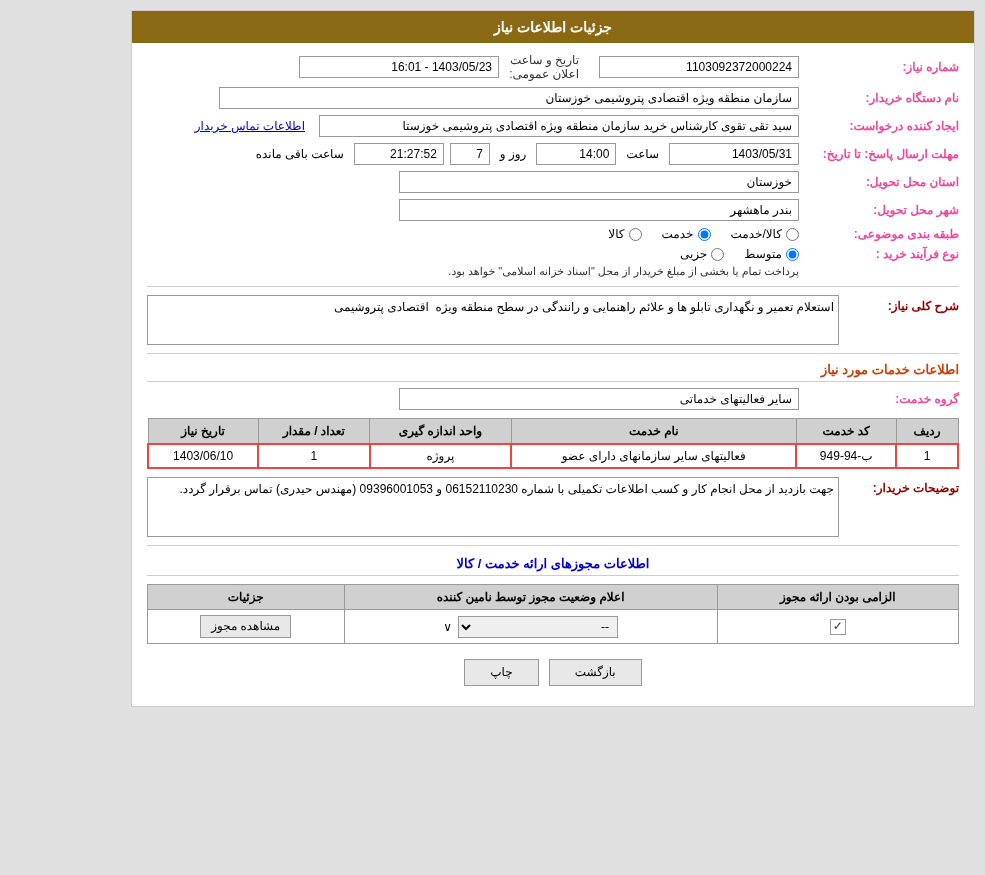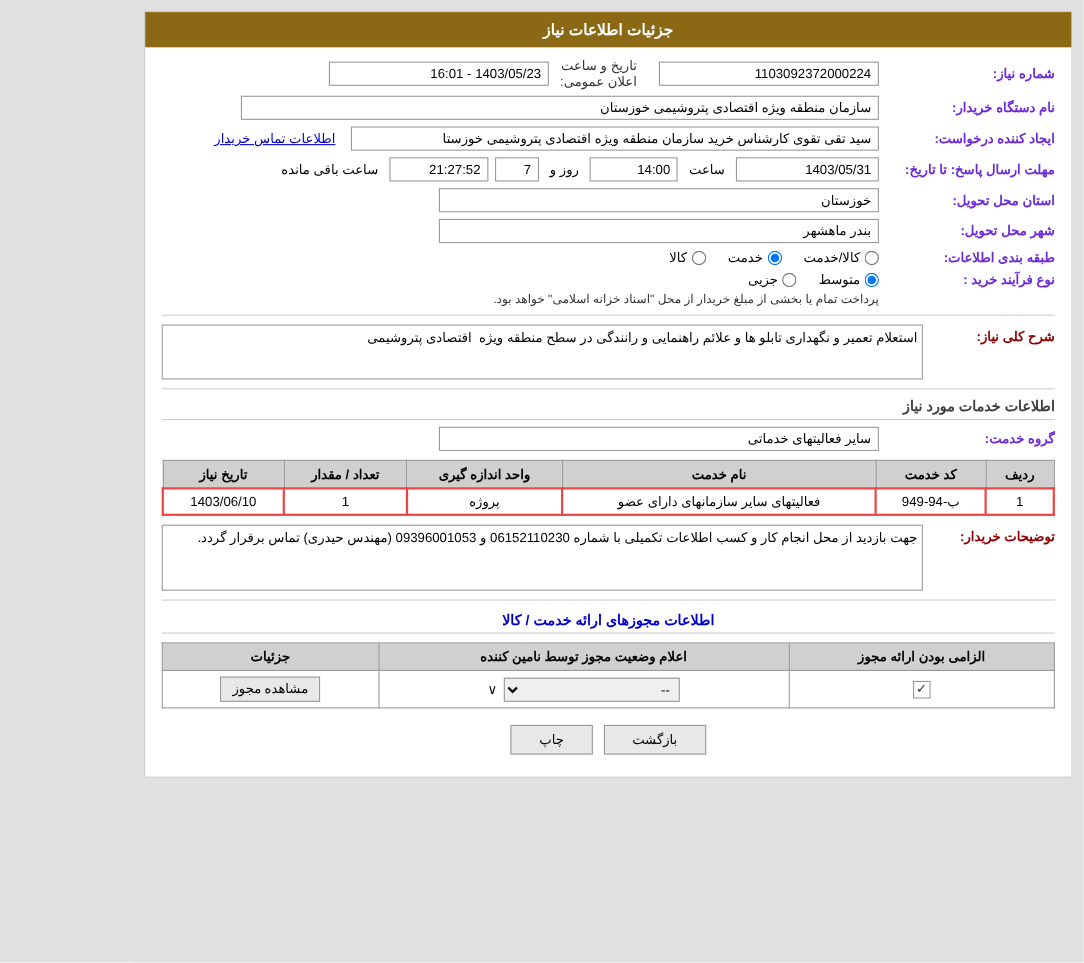--- a/index.html
+++ b/index.html
@@ -30,21 +30,21 @@
     .content-area {
       padding: 10px 15px;
     }
     .form-row {
       display: flex;
       align-items: center;
       margin-bottom: 6px;
       direction: rtl;
     }
     .label-col {
-      color: #6d28d9;
+      color: #ec4899;
       font-weight: bold;
       min-width: 160px;
       text-align: right;
       padding-left: 10px;
       flex-shrink: 0;
     }
     .input-box {
       border: 1px solid #999;
       background: #fff;
       padding: 3px 6px;
@@ -74,21 +74,21 @@
     .radio-item {
       display: flex;
       align-items: center;
       gap: 4px;
     }
     .process-note {
       color: #333;
       font-size: 11px;
     }
     .section-title {
-      color: #404040;
+      color: #c2410c;
       font-weight: bold;
       font-size: 13px;
       margin: 8px 0 6px 0;
       border-bottom: 1px solid #ccc;
       padding-bottom: 4px;
     }
     .description-box {
       display: flex;
       align-items: flex-start;
       margin-bottom: 8px;
@@ -277,21 +277,21 @@
         <span class="label-col">استان محل تحویل:</span>
         <input class="input-box" style="width: 400px;" type="text" value="خوزستان" readonly="">
       </div>
 
       <div class="form-row">
         <span class="label-col">شهر محل تحویل:</span>
         <input class="input-box" style="width: 400px;" type="text" value="بندر ماهشهر" readonly="">
       </div>
 
       <div class="form-row">
-        <span class="label-col">طبقه بندی اطلاعات:</span>
+        <span class="label-col">طبقه بندی موضوعی:</span>
         <div class="radio-group">
           <div class="radio-item">
             <input type="radio" name="category" style=""> 
               <span>کالا/خدمت</span>
           </div>
           <div class="radio-item">
             <input type="radio" name="category" checked="" style=""> 
               <span>خدمت</span>
           </div>
           <div class="radio-item">

